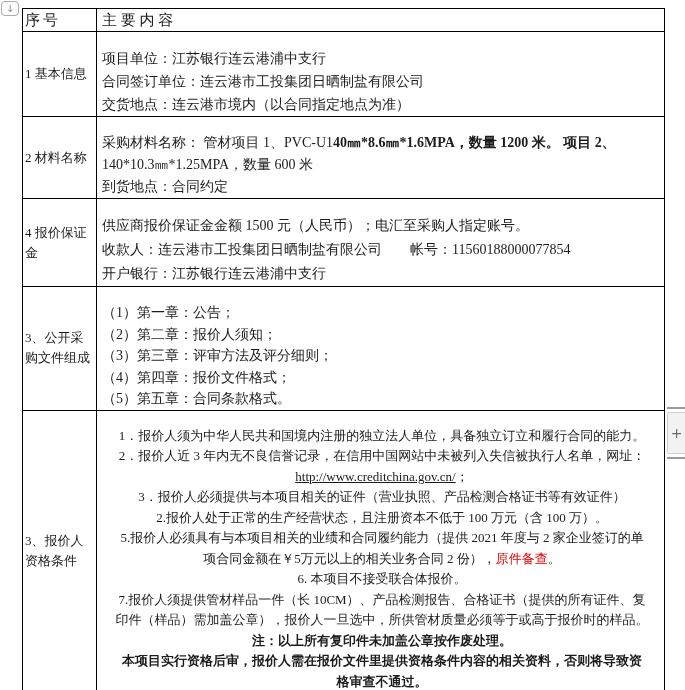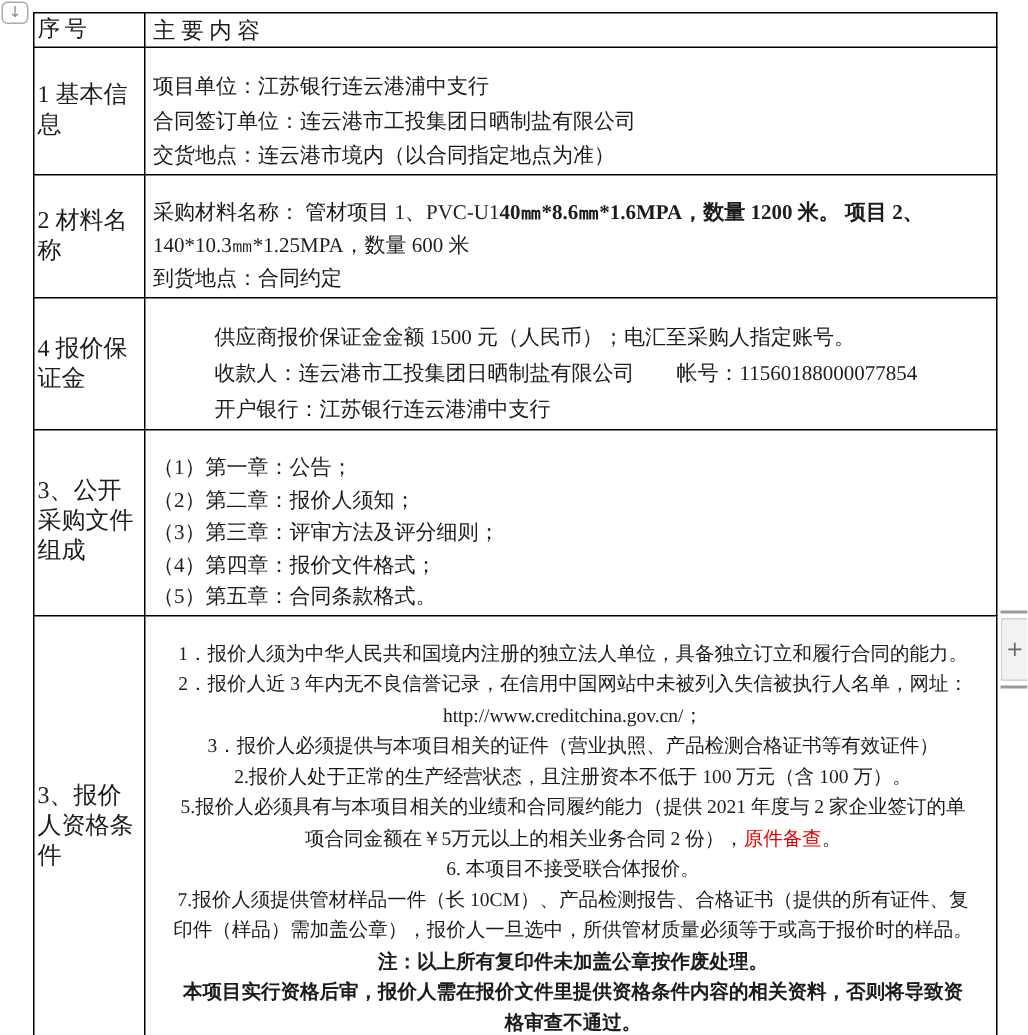--- a/index.html
+++ b/index.html
@@ -21,42 +21,42 @@
     position:absolute;left:22px;top:8px;width:642px;
     border-collapse:collapse;table-layout:fixed;
   }
   col.c1{width:74px;}
   col.c2{width:568px;}
   td{
     border:1px solid #000;overflow:hidden;padding:0;
   }
   td.no-cell{
     vertical-align:middle;padding:1px 1px 1px 2px;
-    font-size:16px;line-height:20px;word-break:break-all;
+    font-size:13px;line-height:20px;word-break:break-all;
   }
   td.content-cell{
     vertical-align:top;padding:15px 2px 0 5px;font-size:14px;
   }
   .line{white-space:pre;}
   tr.hr{height:14px;}
   tr.hr td{font-size:15px;vertical-align:middle;}
   tr.hr td.no-cell{letter-spacing:3px;font-size:15px;}
   tr.hr td.content-cell{padding-top:0;}
   tr.r0{height:70px;} .r0 .line{line-height:23px;}
   tr.r1{height:67px;} .r1 .line{line-height:22px;}
   tr.r2{height:42px;} .r2 .line{line-height:21px;}
-  tr.r3{height:73px;} .r3 .line{line-height:24px;margin-left:41px;}
+  tr.r3{height:73px;} .r3 .line{line-height:24px;}
   tr.r4{height:108px;}.r4 .line{line-height:21.5px;}
   tr.r5{height:267px;}.r5 td.content-cell{font-size:13px;text-align:center;}
                       .r5 .line{line-height:20.5px;}
   tr.r6{height:28px;} .r6 .line{line-height:24px;}
   .seg{color:inherit;}
   .seg.b{font-weight:bold;}
   .seg.red{color:var(--red,#e60000);}
-  .seg.u{}
+  .seg.u{text-decoration:underline;}
   
   .right-widget{position:absolute;right:0;top:407px;width:18px;}
   .right-widget .hline{height:2px;background:#9a9a9a;width:18px;margin:0 0 3px 0;}
   .right-widget .hline.bottom{margin:3px 0 0 0;}
   .plus-btn{
     display:block;width:18px;height:42px;background:#f2f2f2;
     border:1px solid #cfcfcf;border-right:none;border-radius:2px 0 0 2px;
     color:#6a6a6a;font-size:14px;line-height:40px;text-align:center;
     padding:0;cursor:pointer;font-family:"DejaVu Sans",sans-serif;
   }

